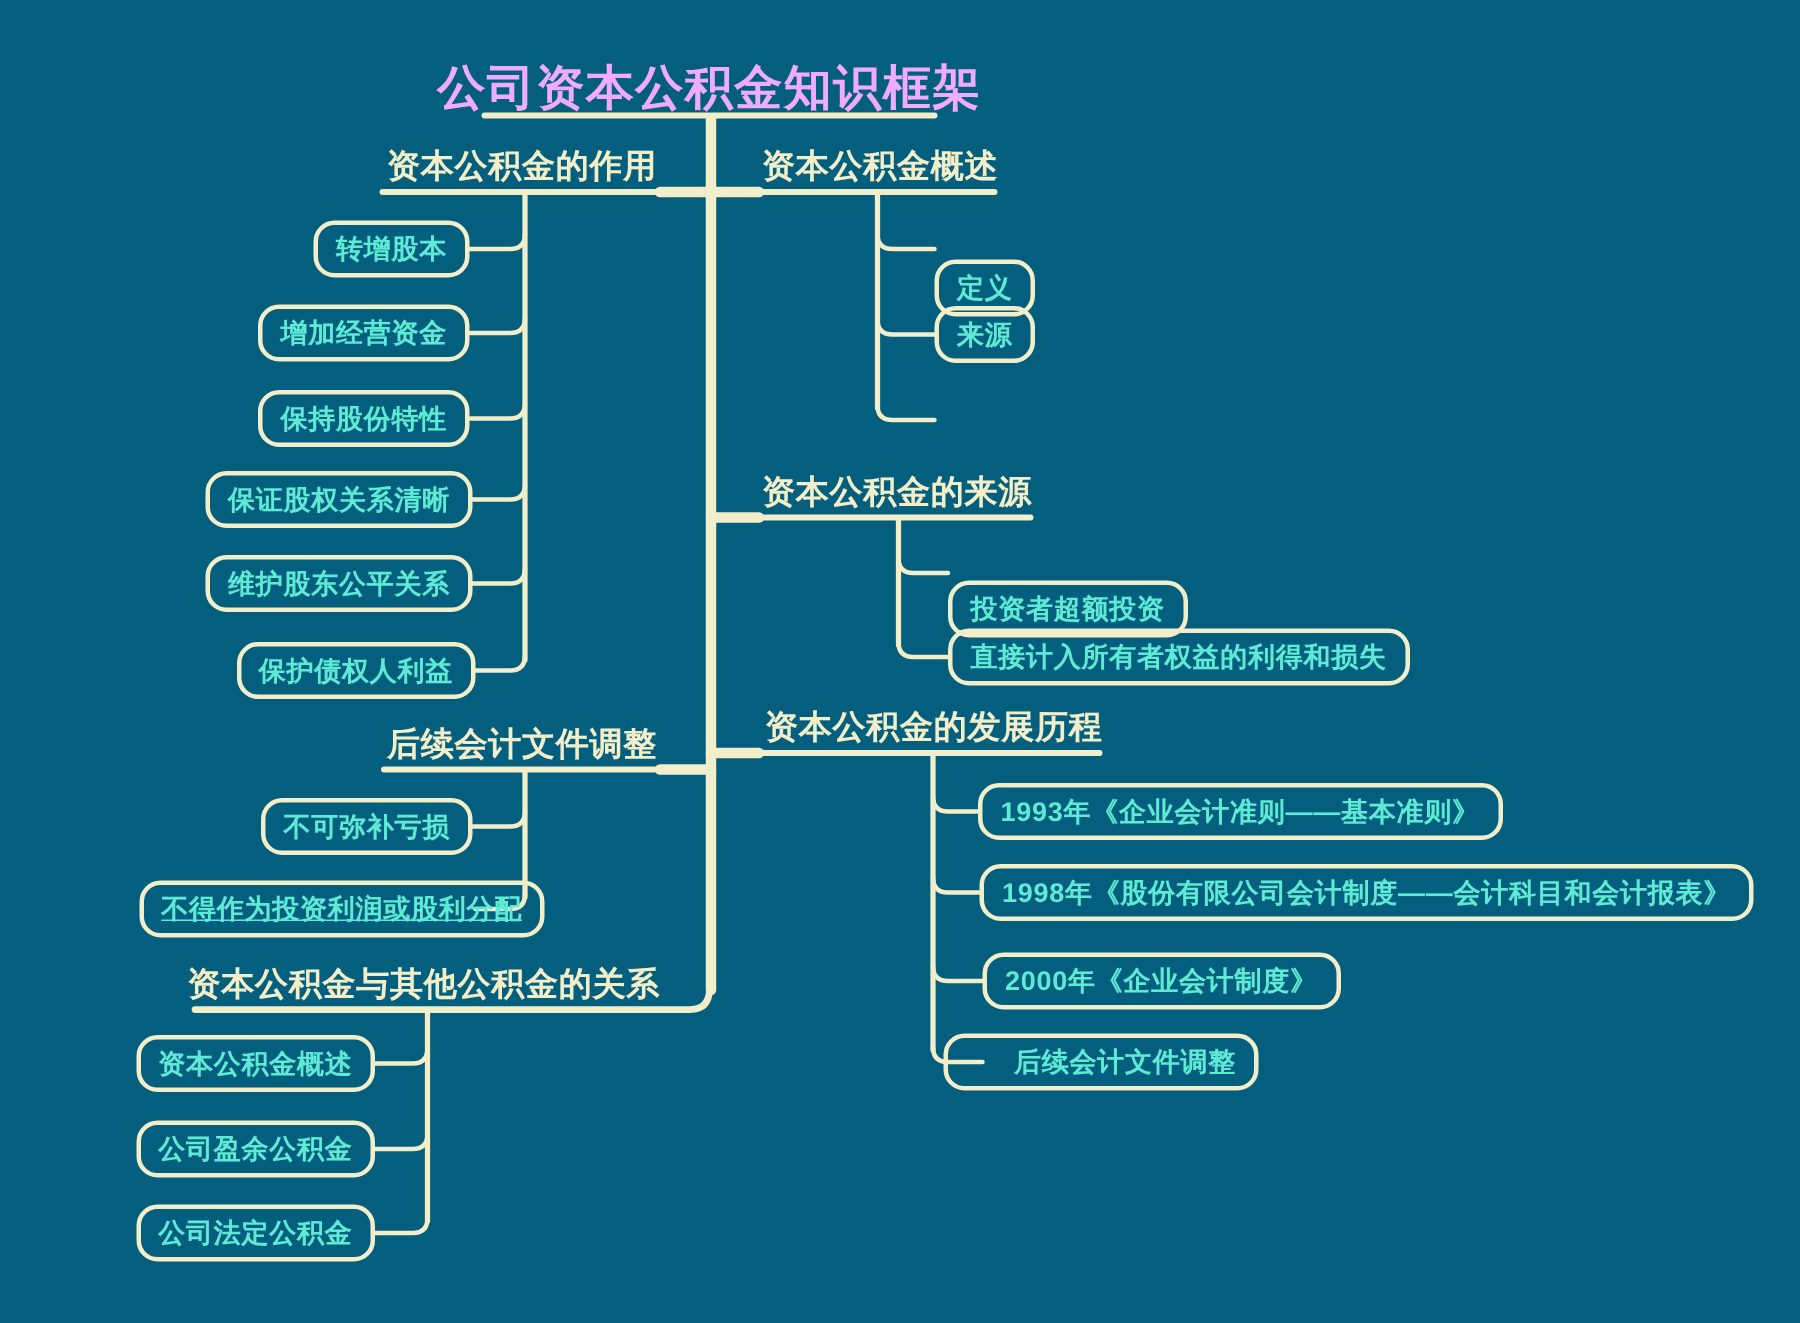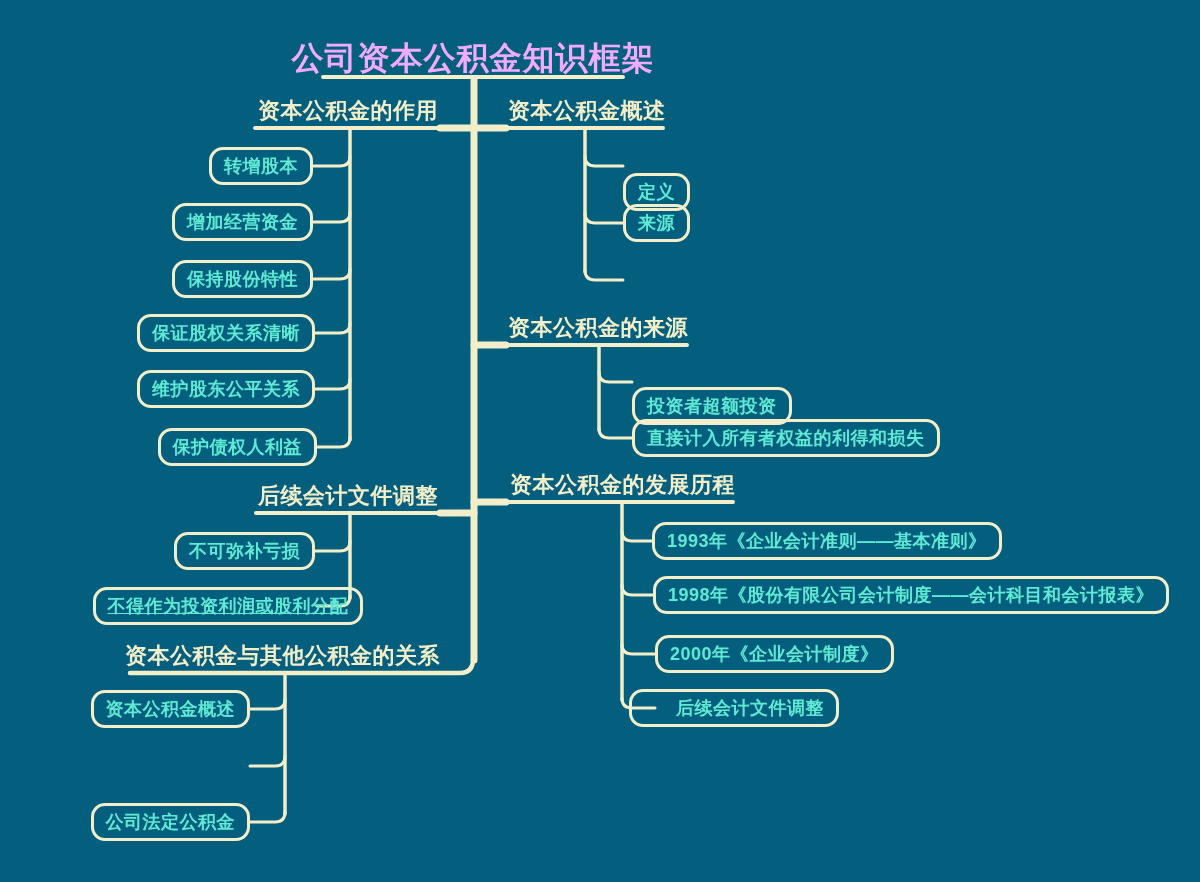--- a/index.html
+++ b/index.html
@@ -108,15 +108,16 @@
 
   <div class="topic" style="right:885px;top:532px;">不可弥补亏损</div>
   <div class="topic" style="right:837px;top:587px;text-decoration:underline;">不得作为投资利润或股利分配</div>
 
   <div class="topic" style="left:652px;top:522px;text-align:center;">1993年《企业会计准则——基本准则》</div>
   <div class="topic" style="left:653px;top:576px;">1998年《股份有限公司会计制度——会计科目和会计报表》</div>
   <div class="topic" style="left:655px;top:635px;">2000年《企业会计制度》</div>
   <div class="topic" style="left:629px;top:689px;padding-left:44px;">后续会计文件调整</div>
 
   <div class="topic" style="right:950px;top:690px;">资本公积金概述</div>
+  <div class="topic" style="right:950px;top:747px;">公司盈余公积金</div>
   <div class="topic" style="right:950px;top:803px;">公司法定公积金</div>
 
 </div>
 
 </body></html>

